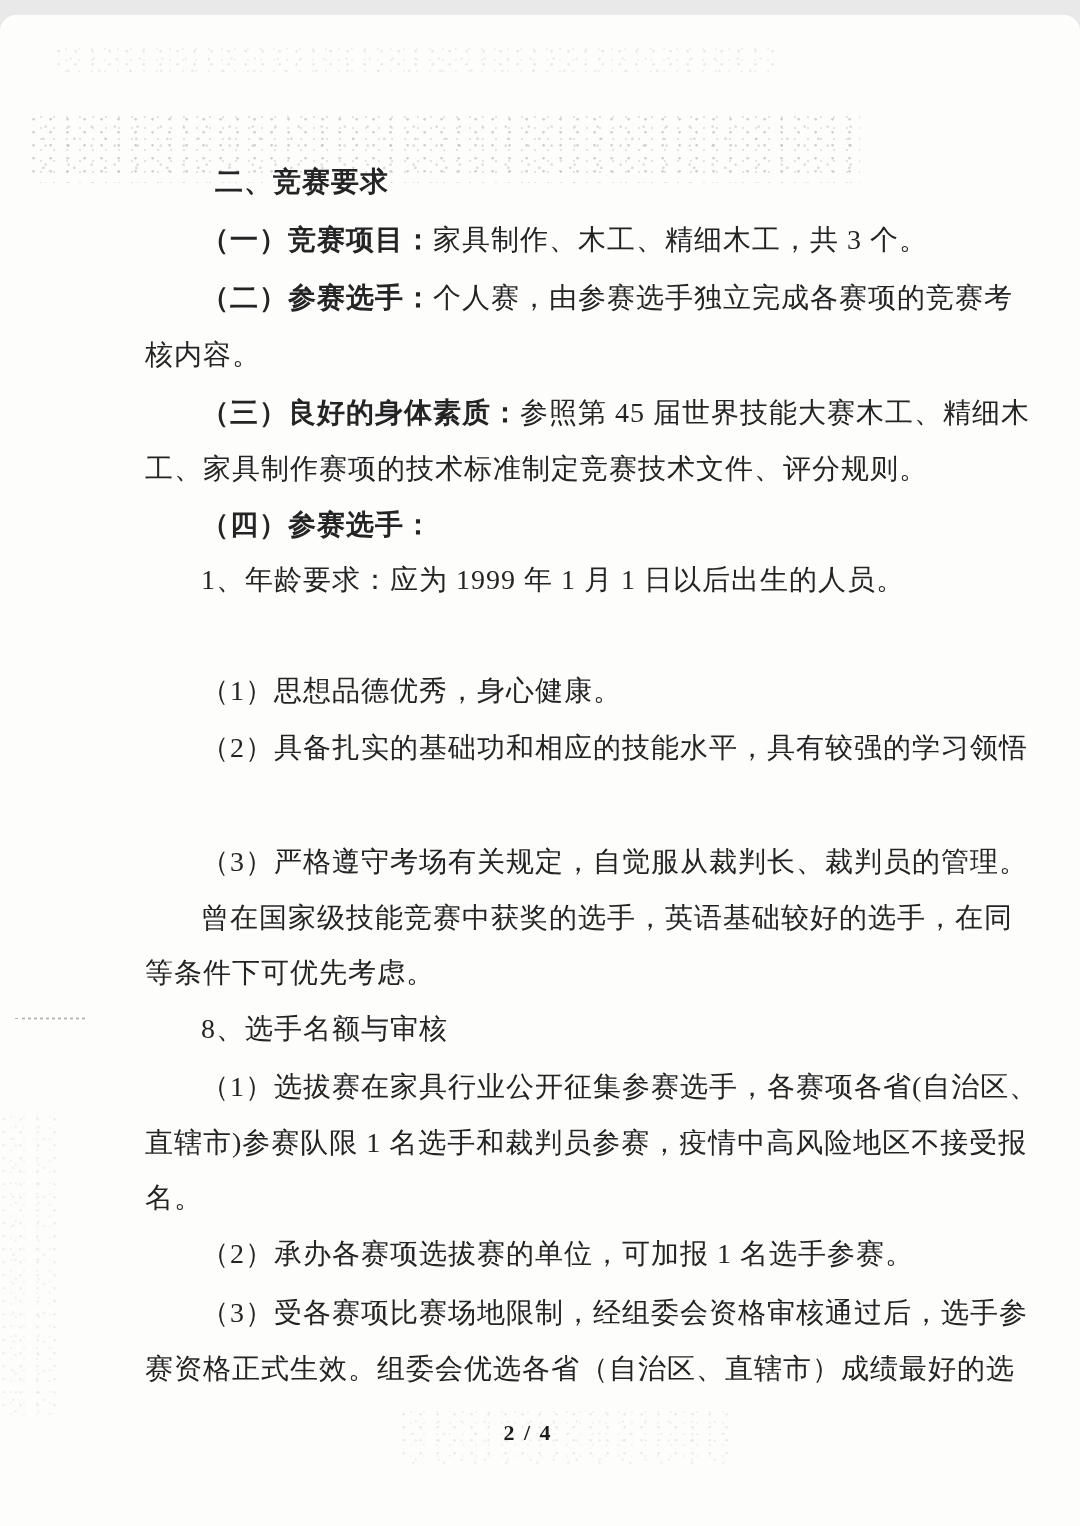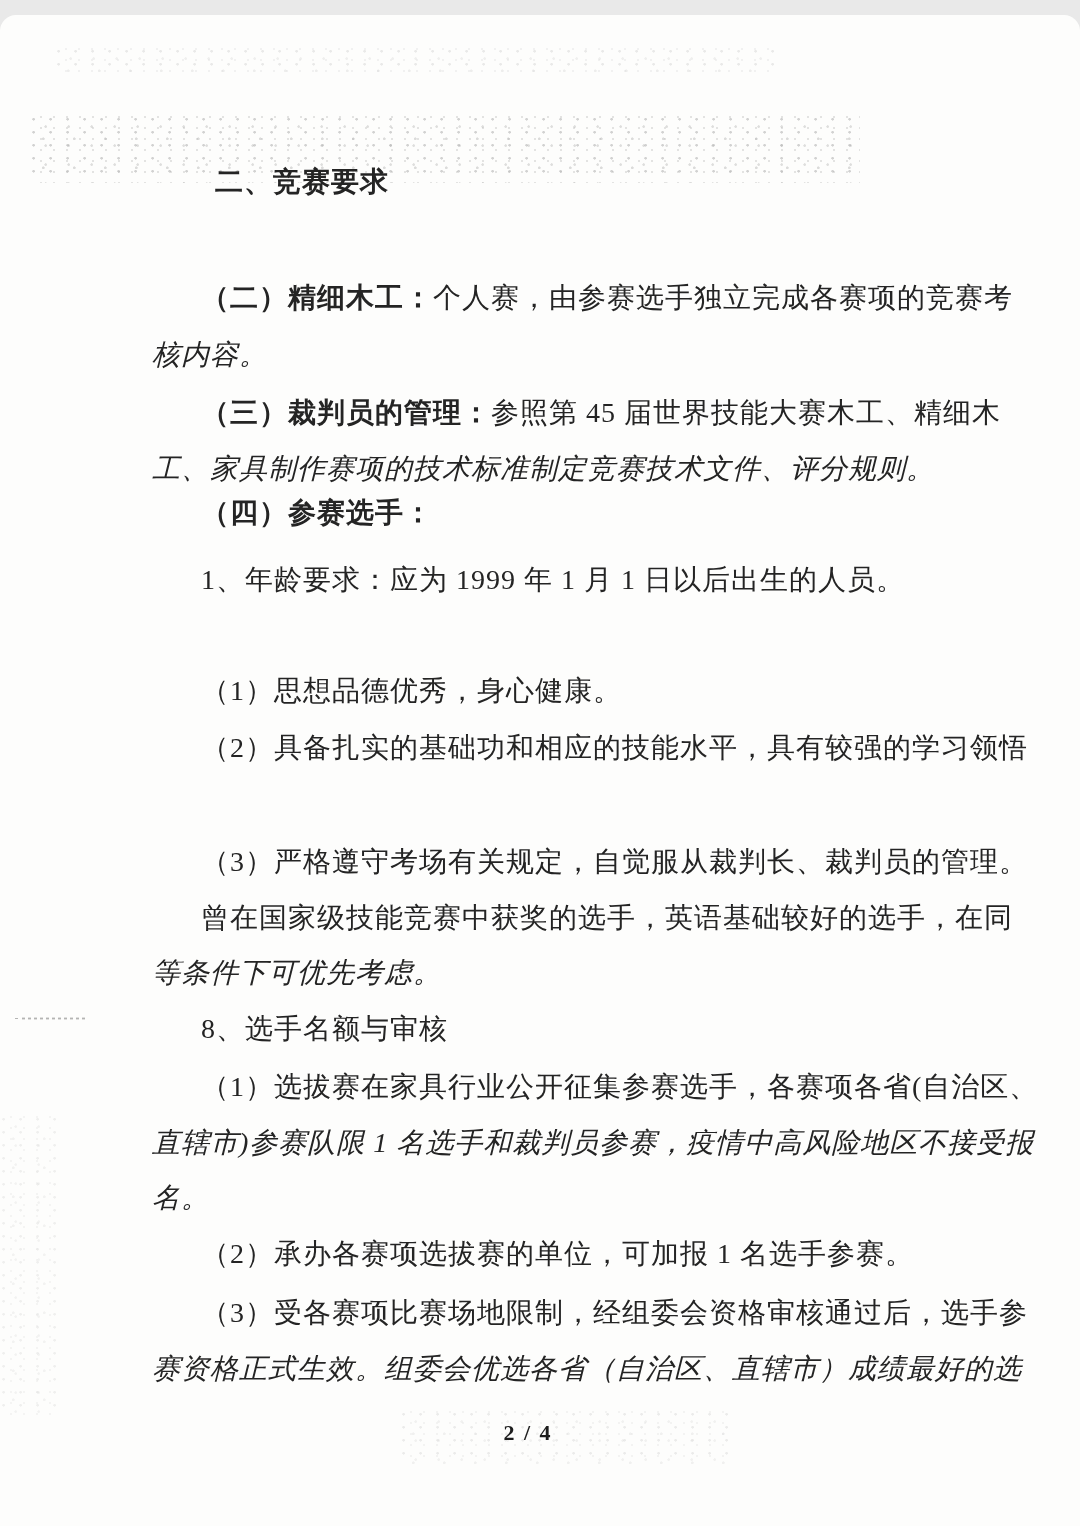--- a/index.html
+++ b/index.html
@@ -36,51 +36,52 @@
   .line{
     position:absolute;
     white-space:nowrap;
     font-size:28px;
     line-height:34px;
     letter-spacing:1px;
   }
   .line .b{font-weight:bold;}
   .head{left:215px;font-weight:bold;}
   .indent{left:201px;}
-  .cont{left:152px;font-style:italic;}
+  .cont{left:145px;}
   .footer{
     position:absolute;left:0;top:1405px;width:1080px;
     text-align:center;font-size:22px;font-weight:bold;
     letter-spacing:2px;color:#1d1d1d;
     transform:translateX(-12px);
   }
 </style>
 </head>
 <body>
 
 <div class="page">
 
   <div class="noise noise-upper"></div>
   <div class="noise noise-top"></div>
   <div class="noise noise-left"></div>
   <div class="noise noise-footer"></div>
   <div class="margin-dash"></div>
 
   <div class="line head" style="top:150px"><span class="b">二、竞赛要求</span></div>
 
+  <div class="line indent" style="top:208px"><span class="b">（一）竞赛项目：</span><span>家具制作、木工、精细木工，共 3 个。</span></div>
 
-  <div class="line indent" style="top:266px"><span class="b">（二）精细木工：</span><span>个人赛，由参赛选手独立完成各赛项的竞赛考</span></div>
+  <div class="line indent" style="top:266px"><span class="b">（二）参赛选手：</span><span>个人赛，由参赛选手独立完成各赛项的竞赛考</span></div>
 
   <div class="line cont" style="top:323px"><span>核内容。</span></div>
 
-  <div class="line indent" style="top:381px"><span class="b">（三）裁判员的管理：</span><span>参照第 45 届世界技能大赛木工、精细木</span></div>
+  <div class="line indent" style="top:381px"><span class="b">（三）良好的身体素质：</span><span>参照第 45 届世界技能大赛木工、精细木</span></div>
 
   <div class="line cont" style="top:437px"><span>工、家具制作赛项的技术标准制定竞赛技术文件、评分规则。</span></div>
 
-  <div class="line indent" style="top:481px"><span class="b">（四）参赛选手：</span></div>
+  <div class="line indent" style="top:493px"><span class="b">（四）参赛选手：</span></div>
 
   <div class="line indent" style="top:548px"><span>1、年龄要求：应为 1999 年 1 月 1 日以后出生的人员。</span></div>
 
 
   <div class="line indent" style="top:659px"><span>（1）思想品德优秀，身心健康。</span></div>
 
   <div class="line indent" style="top:716px"><span>（2）具备扎实的基础功和相应的技能水平，具有较强的学习领悟</span></div>
 
 
   <div class="line indent" style="top:830px"><span>（3）严格遵守考场有关规定，自觉服从裁判长、裁判员的管理。</span></div>

